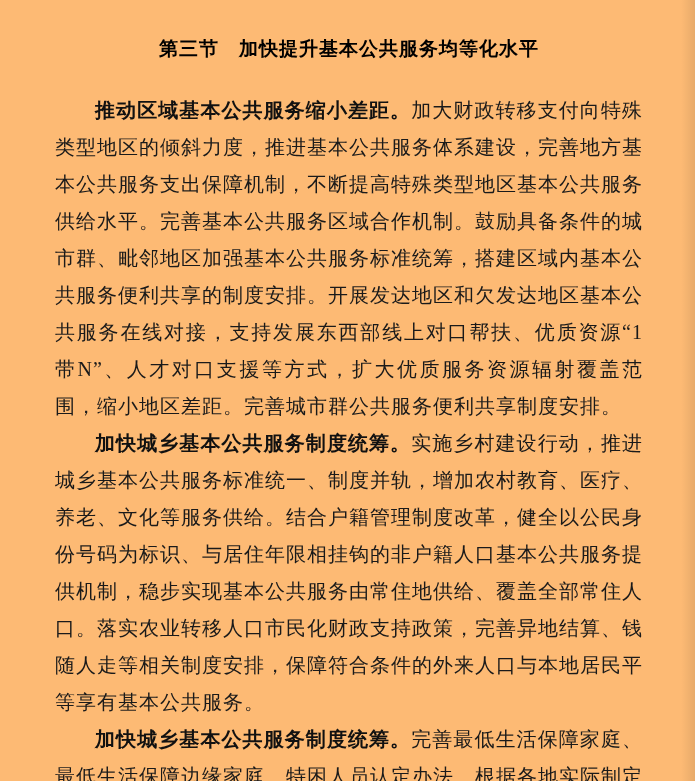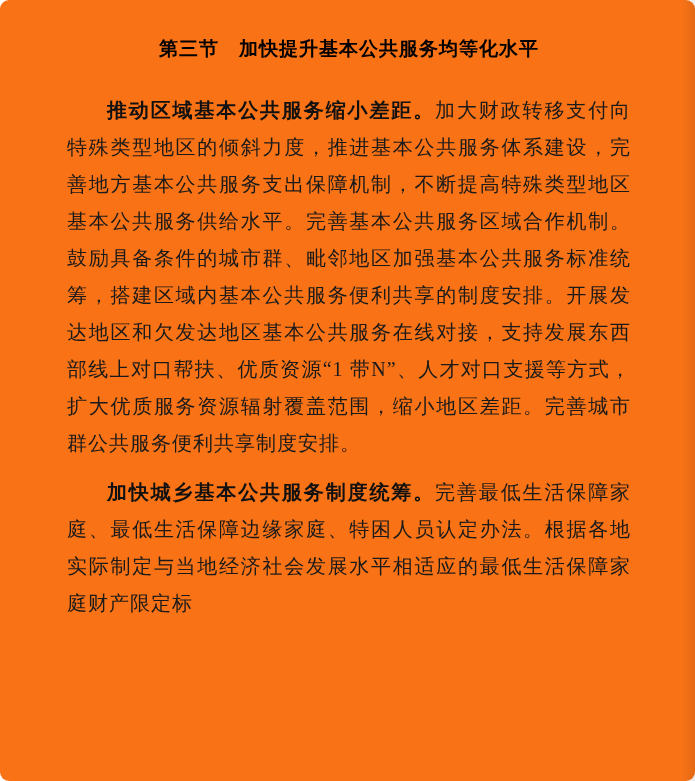--- a/index.html
+++ b/index.html
@@ -10,22 +10,21 @@
   body {
     width: 695px;
     height: 781px;
     position: relative;
     overflow: hidden;
     font-family: "Liberation Serif", "DejaVu Serif", serif;
   }
   .page {
     position: absolute;
     inset: 0;
-    background: #f97316;
-    border-radius: 9px;
+    background: #fdba74;
   }
   .page-edge-shadow {
     position: absolute;
     top: 0;
     right: 0;
     bottom: 0;
     width: 14px;
     background: linear-gradient(to right, rgba(0,0,0,0) 0%, rgba(0,0,0,0.085) 100%);
     pointer-events: none;
   }
@@ -42,21 +41,21 @@
     text-align: center;
     font-family: "Liberation Sans", "DejaVu Sans", sans-serif;
     font-size: 19px;
     font-weight: bold;
     color: #000000;
     letter-spacing: 1px;
     line-height: 26px;
     white-space: pre-wrap;
   }
   .doc p {
-    margin: 12px;
+    margin: 0;
     font-size: 20px;
     line-height: 37px;
     letter-spacing: 1px;
     color: #1a1a1a;
     text-align: justify;
     text-indent: 2em;
   }
   .para-lead {
     font-weight: bold;
     color: #111111;
@@ -66,20 +65,21 @@
 <body>
 
 <div class="page">
 
   <div class="doc">
 
     <h1 class="doc-title">第三节　加快提升基本公共服务均等化水平</h1>
 
     <p><span class="para-lead">推动区域基本公共服务缩小差距。</span><span>加大财政转移支付向特殊类型地区的倾斜力度，推进基本公共服务体系建设，完善地方基本公共服务支出保障机制，不断提高特殊类型地区基本公共服务供给水平。完善基本公共服务区域合作机制。鼓励具备条件的城市群、毗邻地区加强基本公共服务标准统筹，搭建区域内基本公共服务便利共享的制度安排。开展发达地区和欠发达地区基本公共服务在线对接，支持发展东西部线上对口帮扶、优质资源“1 带N”、人才对口支援等方式，扩大优质服务资源辐射覆盖范围，缩小地区差距。完善城市群公共服务便利共享制度安排。</span></p>
 
+    <p><span class="para-lead">加快城乡基本公共服务制度统筹。</span><span>实施乡村建设行动，推进城乡基本公共服务标准统一、制度并轨，增加农村教育、医疗、养老、文化等服务供给。结合户籍管理制度改革，健全以公民身份号码为标识、与居住年限相挂钩的非户籍人口基本公共服务提供机制，稳步实现基本公共服务由常住地供给、覆盖全部常住人口。落实农业转移人口市民化财政支持政策，完善异地结算、钱随人走等相关制度安排，保障符合条件的外来人口与本地居民平等享有基本公共服务。</span></p>
 
     <p><span class="para-lead">加快城乡基本公共服务制度统筹。</span><span>完善最低生活保障家庭、最低生活保障边缘家庭、特困人员认定办法。根据各地实际制定与当地经济社会发展水平相适应的最低生活保障家庭财产限定标</span></p>
 
   </div>
 
   <div class="page-edge-shadow"></div>
 
 </div>
 
 </body></html>

